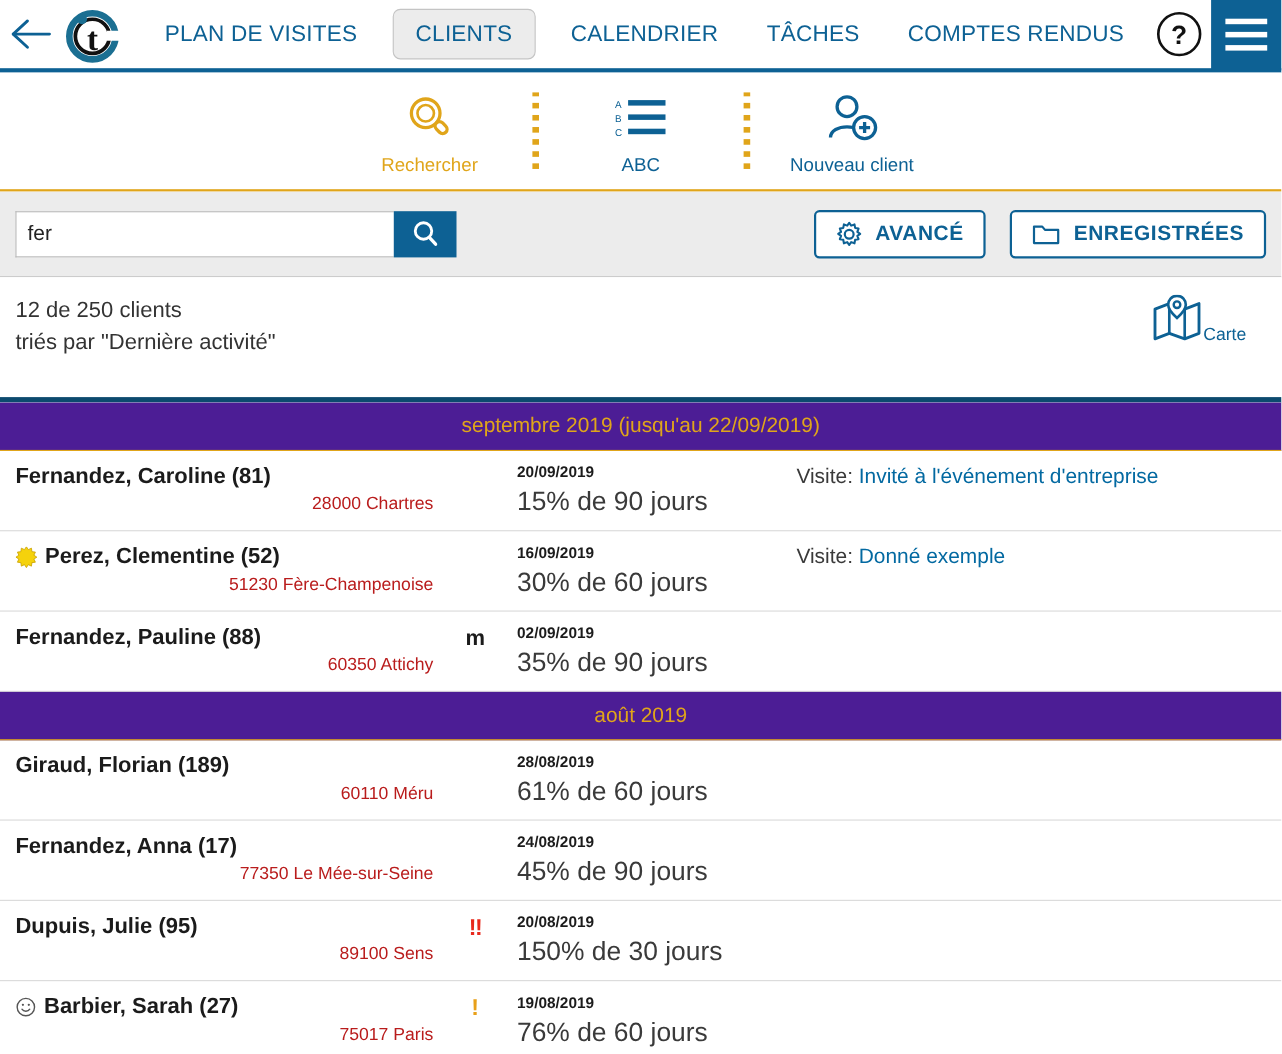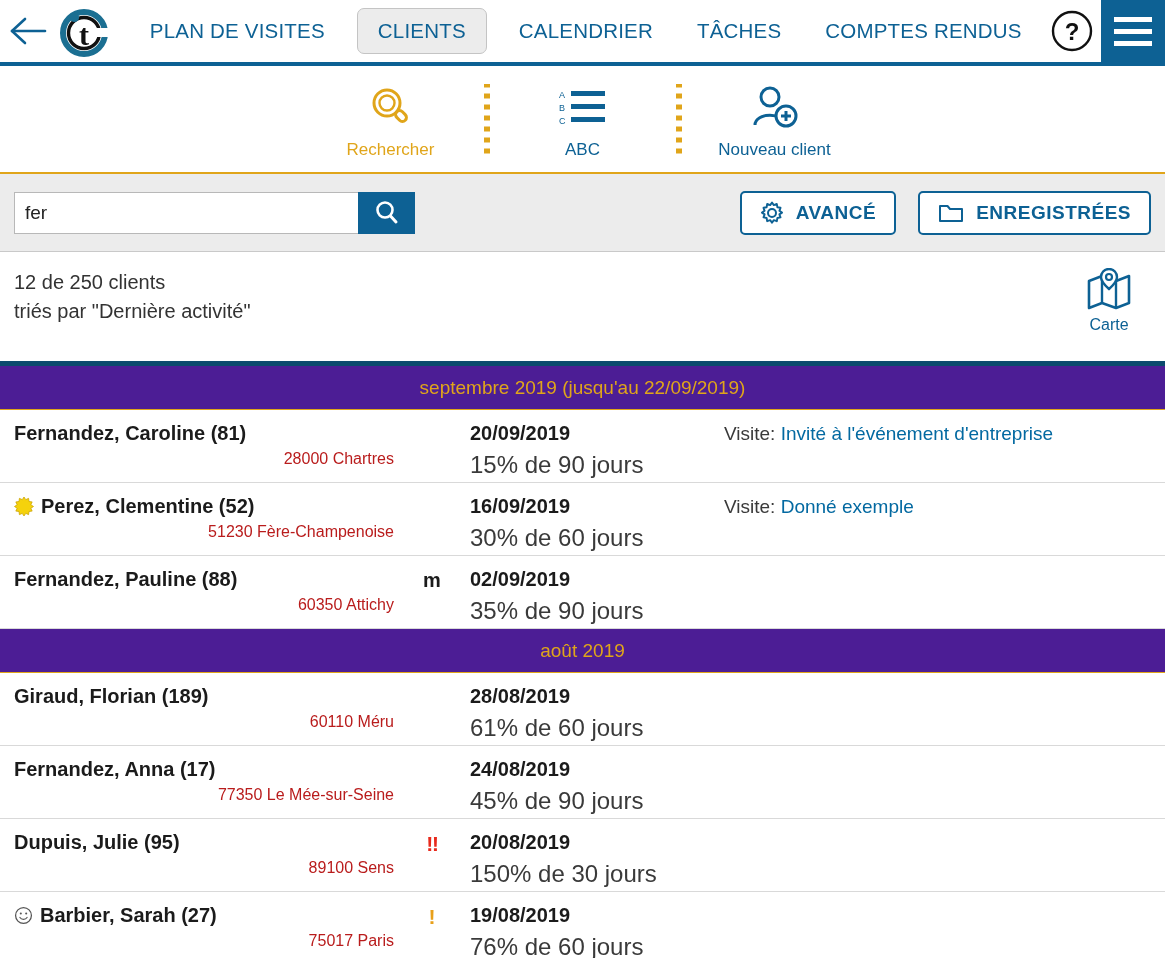--- a/index.html
+++ b/index.html
@@ -140,21 +140,21 @@
     height: 114px;
     display: flex;
     align-items: flex-start;
     justify-content: space-between;
     padding: 16px 14px 0 14px;
     border-bottom: 5px solid #0c4a6e;
     background: #ffffff;
   }
   .summary-text { font-size: 20px; color: #333; line-height: 1.45; }
   .map-tool {
-    display: flex; flex-direction: column; align-items: center;
+    display: flex; flex-direction: row; align-items: flex-end;
     cursor: pointer; padding-right: 18px;
   }
   .map-tool .mlabel { font-size: 16px; color: #0d6194; margin-top: 2px; }
 
   
   .list { background: #ffffff; }
   .month-head {
     text-align: center;
     color: #e0a51a;
     font-size: 19px;
@@ -173,21 +173,21 @@
   .col-name { width: 380px; }
   .col-flag { width: 76px; display: flex; justify-content: center; padding-top: 3px; }
   .col-date { width: 254px; }
   .col-visit { flex: 1; padding-top: 3px; }
   .cname {
     font-size: 20px; font-weight: bold; color: #1b1b1b;
     display: flex; align-items: center; gap: 7px;
     line-height: 1.35;
   }
   .caddr { font-size: 16px; color: #b91c1c; line-height: 1.5; text-align: right; }
-  .cdate { font-size: 20px; font-weight: bold; color: #1b1b1b; line-height: 1.35; }
+  .cdate { font-size: 14px; font-weight: bold; color: #1b1b1b; line-height: 1.35; }
   .cpct { font-size: 24px; color: #3a3a3a; line-height: 1.5; }
   .cvisit { font-size: 19px; color: #3a3a3a; }
   .cvisit .vval { color: #0369a1; }
   .flag-m { font-size: 20px; font-weight: bold; color: #1b1b1b; }
   .flag-red { font-size: 21px; font-weight: bold; color: #e8291c; letter-spacing: -1px; }
   .flag-orange { font-size: 21px; font-weight: bold; color: #e8a01a; }
   .badge-sun { width: 20px; height: 20px; flex: 0 0 20px; }
   .badge-smiley { width: 19px; height: 19px; flex: 0 0 19px; }
 </style>
 </head>

